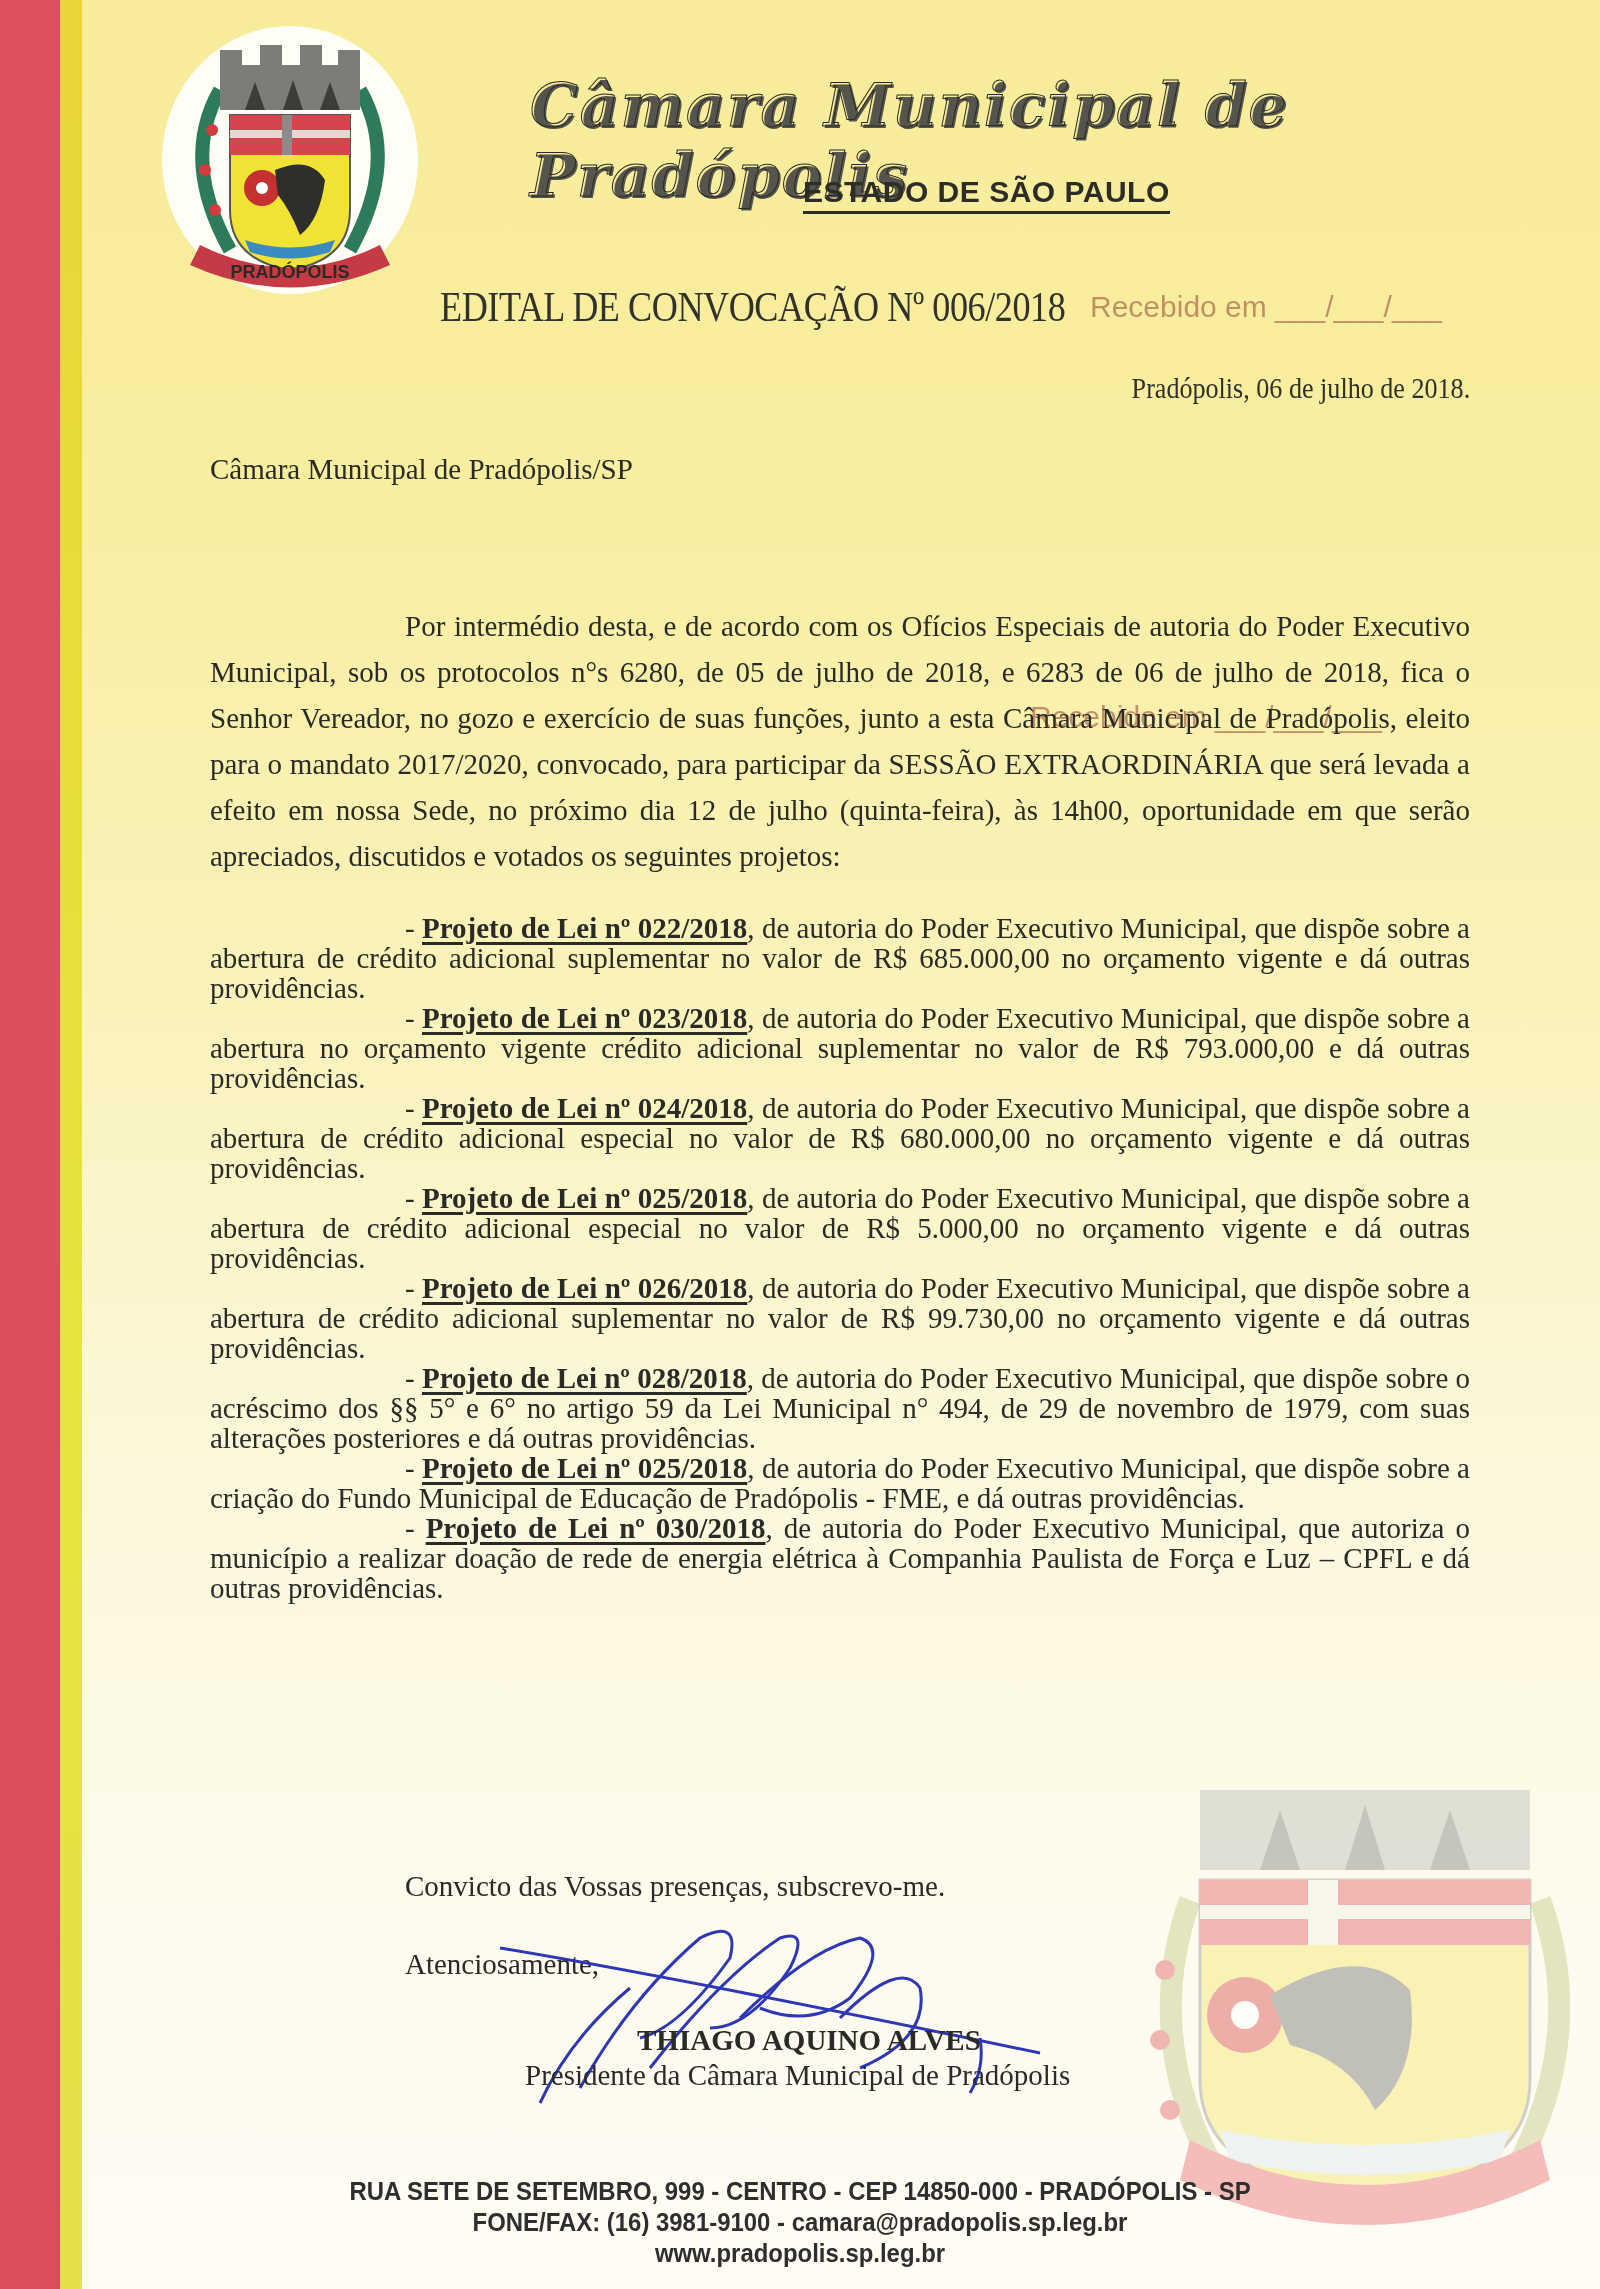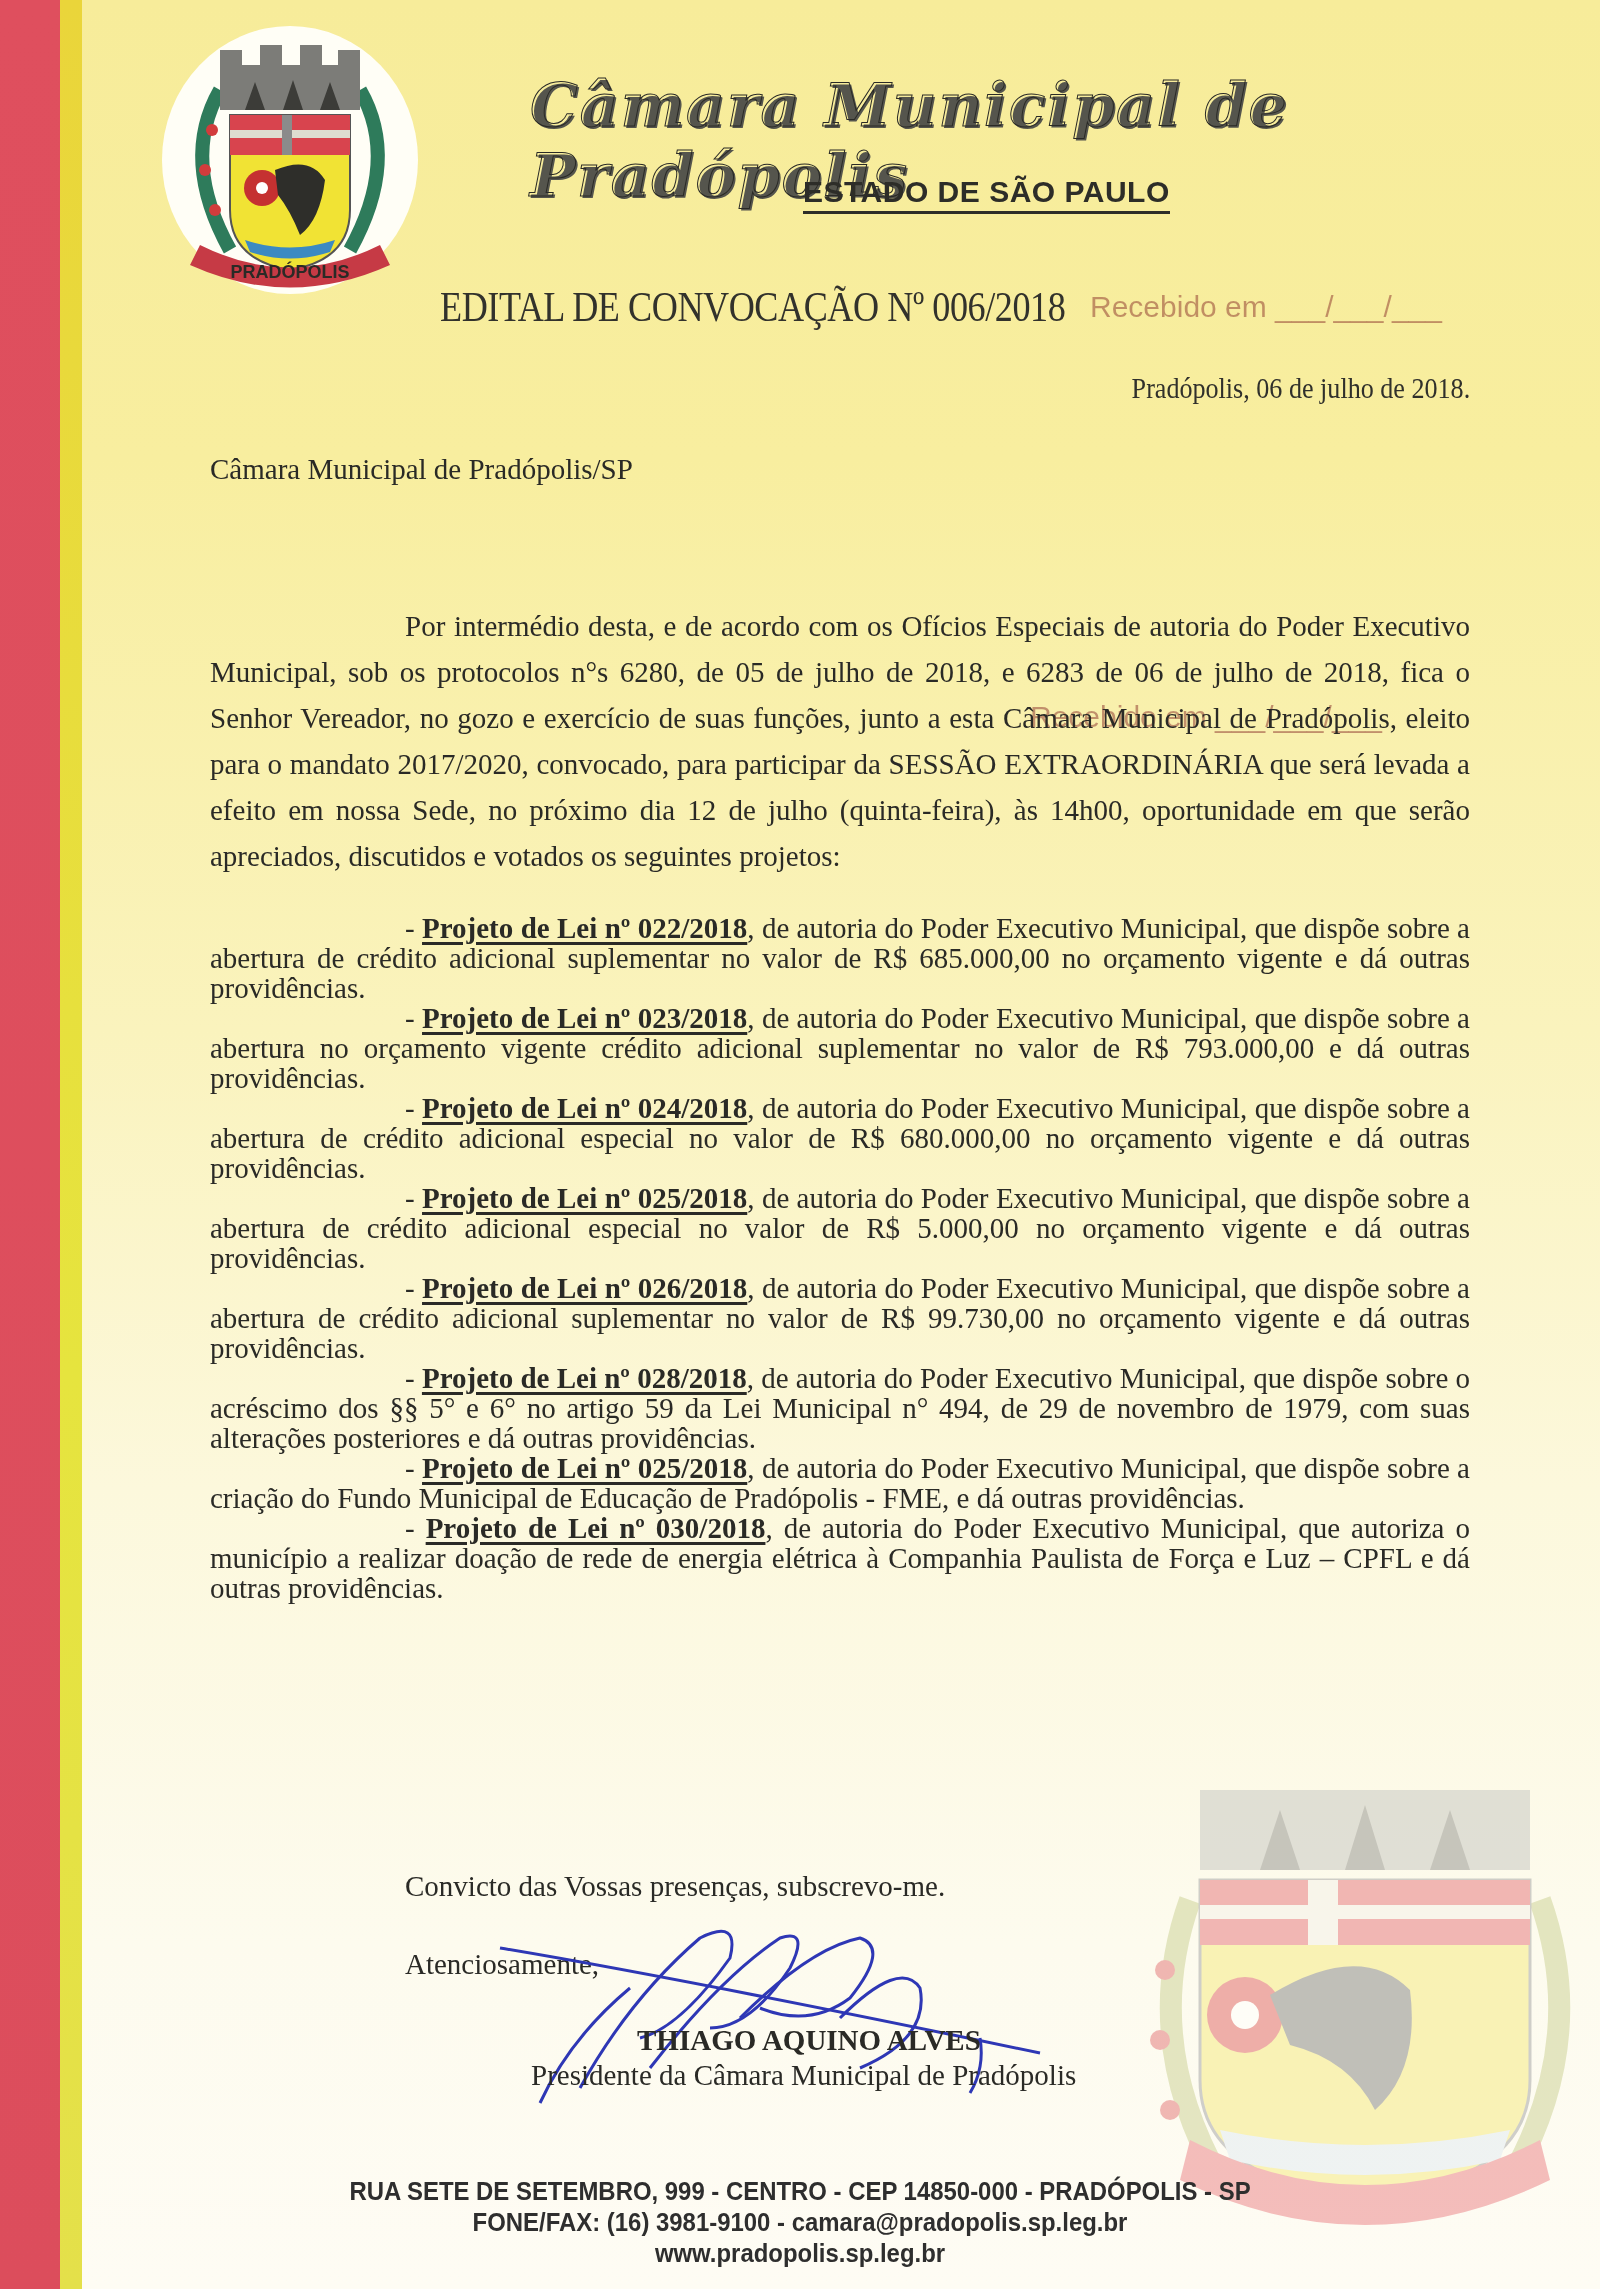--- a/index.html
+++ b/index.html
@@ -45,21 +45,21 @@
     font-size: 29px; line-height: 46px; text-align: justify; text-align-last: left;
   }
   .body-text p { margin: 0; }
   .indent { text-indent: 195px; }
   .projects { position: absolute; left: 210px; top: 913px; width: 1260px; font-size: 29px; line-height: 30px; }
   .project { text-align: justify; margin: 0; }
   .project .proj-title { font-weight: bold; text-decoration: underline; text-decoration-thickness: 3px; text-underline-offset: 4px; }
   .closing { position: absolute; left: 405px; top: 1870px; font-size: 29px; }
   .regards { position: absolute; left: 405px; top: 1948px; font-size: 29px; }
   .sig-name { position: absolute; left: 637px; top: 2024px; font-size: 29px; font-weight: bold; font-family: Liberation Serif, serif; }
-  .sig-role { position: absolute; left: 525px; top: 2059px; font-size: 29px; margin-left: 6px; }
+  .sig-role { position: absolute; left: 525px; top: 2059px; font-size: 29px; }
   .signature { position: absolute; left: 480px; top: 1918px; width: 620px; height: 190px; }
   .footer {
     position: absolute; left: 0; top: 2176px; width: 1600px; text-align: center;
     font-family: "Liberation Sans", sans-serif; font-weight: bold; font-size: 26px; line-height: 31px;
     color: #2e2e2e; transform: scaleX(0.92); transform-origin: center top;
   }
   .stamp { position: absolute; color: #7f1d1d; opacity: 0.45; font-family: "Liberation Sans", sans-serif; font-size: 30px; }
 </style>
 </head>
 <body>

